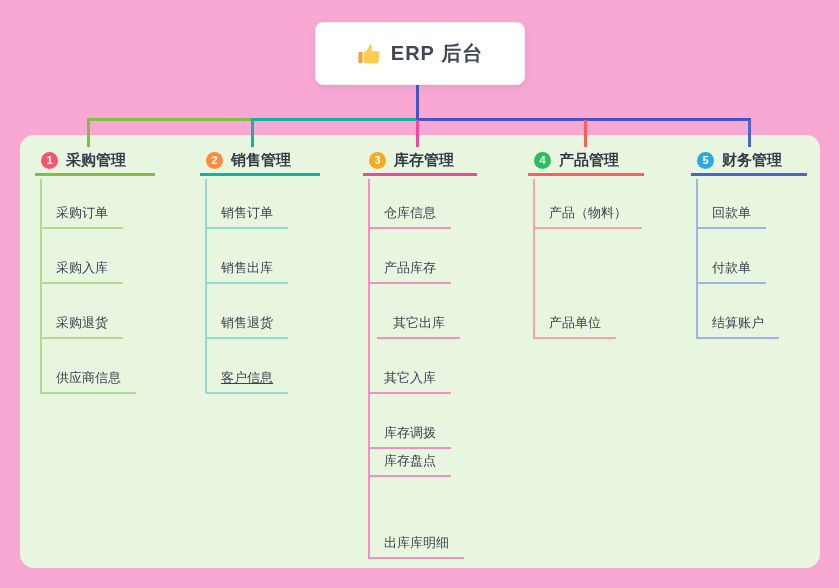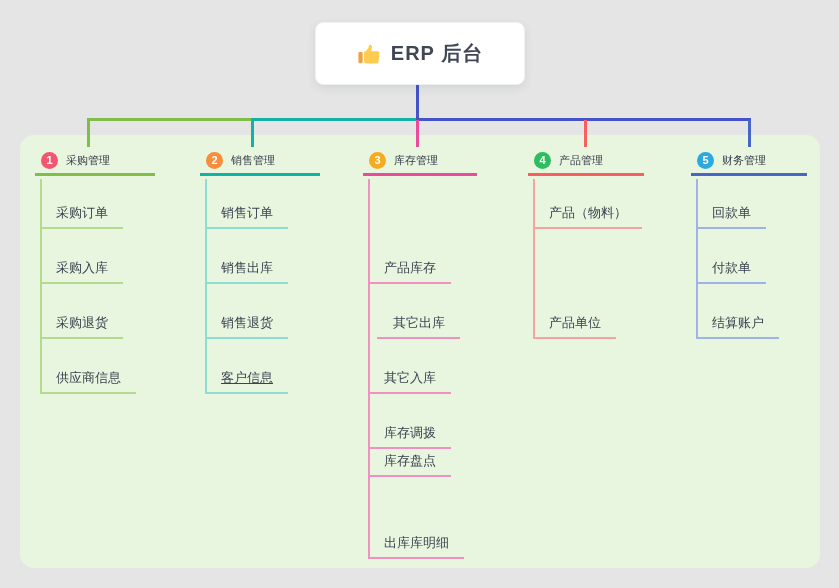--- a/index.html
+++ b/index.html
@@ -1,17 +1,17 @@
 <!DOCTYPE html>
 <html><head>
 <meta charset="utf-8">
 <style>
   html,body{margin:0;padding:0;background:#fff;}
   #canvas{
-    position:relative;width:839px;height:588px;background:#e5e5e5;overflow:hidden;
+    position:relative;width:839px;height:588px;background:#f9a8d4;overflow:hidden;
     font-family:"Liberation Sans","DejaVu Sans",sans-serif;
   }
   .panel{
     position:absolute;left:20px;top:135px;width:800px;height:433px;
     border-radius:14px;
   }
   .root-card{
     position:absolute;left:315px;top:22px;width:208px;height:61px;
     background:#ffffff;border:1px solid #f0f0f0;border-radius:8px;
     box-shadow:0 3px 10px rgba(60,70,90,.10);
@@ -22,21 +22,21 @@
   .line{position:absolute;}
   .branch-header{
     position:absolute;height:28px;display:flex;align-items:center;
     padding-left:6px;box-sizing:border-box;
     border-bottom:3px solid transparent;z-index:2;
   }
   .badge{
     width:17px;height:17px;border-radius:50%;flex:0 0 17px;
     color:#fff;font-size:11px;font-weight:700;line-height:17px;text-align:center;
   }
-  .branch-label{margin-left:8px;font-size:11px;font-weight:400;color:#333b47;white-space:nowrap;}
+  .branch-label{margin-left:8px;font-size:15px;font-weight:700;color:#333b47;white-space:nowrap;}
   .child-item{
     position:absolute;
     padding:0 15px 5px 16px;
     font-size:13px;color:#3a434f;white-space:nowrap;
     border-bottom:2px solid transparent;z-index:2;
   }
 </style>
 </head>
 <body>
 
@@ -76,20 +76,21 @@
     <div class="child-item" style="left: 205px; top: 204px; border-bottom-color: rgb(142, 220, 210);">销售订单</div>
     <div class="child-item" style="left: 205px; top: 259px; border-bottom-color: rgb(142, 220, 210);">销售出库</div>
     <div class="child-item" style="left: 205px; top: 314px; border-bottom-color: rgb(142, 220, 210);">销售退货</div>
     <div class="child-item" style="left: 205px; top: 369px; border-bottom-color: rgb(142, 220, 210); text-decoration: underline;">客户信息</div>
     <div class="line" style="left: 416px; top: 120px; width: 3px; height: 27px; background: rgb(233, 76, 156); z-index: 1;"></div>
     <div class="branch-header" style="left: 363px; top: 148px; width: 114px; border-bottom-color: rgb(233, 76, 156);">
       <div class="badge" style="background: rgb(247, 171, 32);">3</div>
       <div class="branch-label">库存管理</div>
     </div>
     <div class="line" style="left: 368px; top: 179px; width: 2px; height: 380px; background: rgb(243, 144, 194); z-index: 1;"></div>
+    <div class="child-item" style="left: 368px; top: 204px; border-bottom-color: rgb(243, 144, 194);">仓库信息</div>
     <div class="child-item" style="left: 368px; top: 259px; border-bottom-color: rgb(243, 144, 194);">产品库存</div>
     <div class="child-item" style="left: 368px; top: 314px; border-bottom-color: rgb(243, 144, 194); margin-left: 9px;">其它出库</div>
     <div class="child-item" style="left: 368px; top: 369px; border-bottom-color: rgb(243, 144, 194);">其它入库</div>
     <div class="child-item" style="left: 368px; top: 424px; border-bottom-color: rgb(243, 144, 194);">库存调拨</div>
     <div class="child-item" style="left: 368px; top: 452px; border-bottom-color: rgb(243, 144, 194);">库存盘点</div>
     <div class="child-item" style="left: 368px; top: 534px; border-bottom-color: rgb(243, 144, 194);">出库库明细</div>
     <div class="line" style="left: 584px; top: 120px; width: 3px; height: 27px; background: rgb(248, 95, 95); z-index: 1;"></div>
     <div class="branch-header" style="left: 528px; top: 148px; width: 116px; border-bottom-color: rgb(248, 95, 95);">
       <div class="badge" style="background: rgb(45, 189, 94);">4</div>
       <div class="branch-label">产品管理</div>

